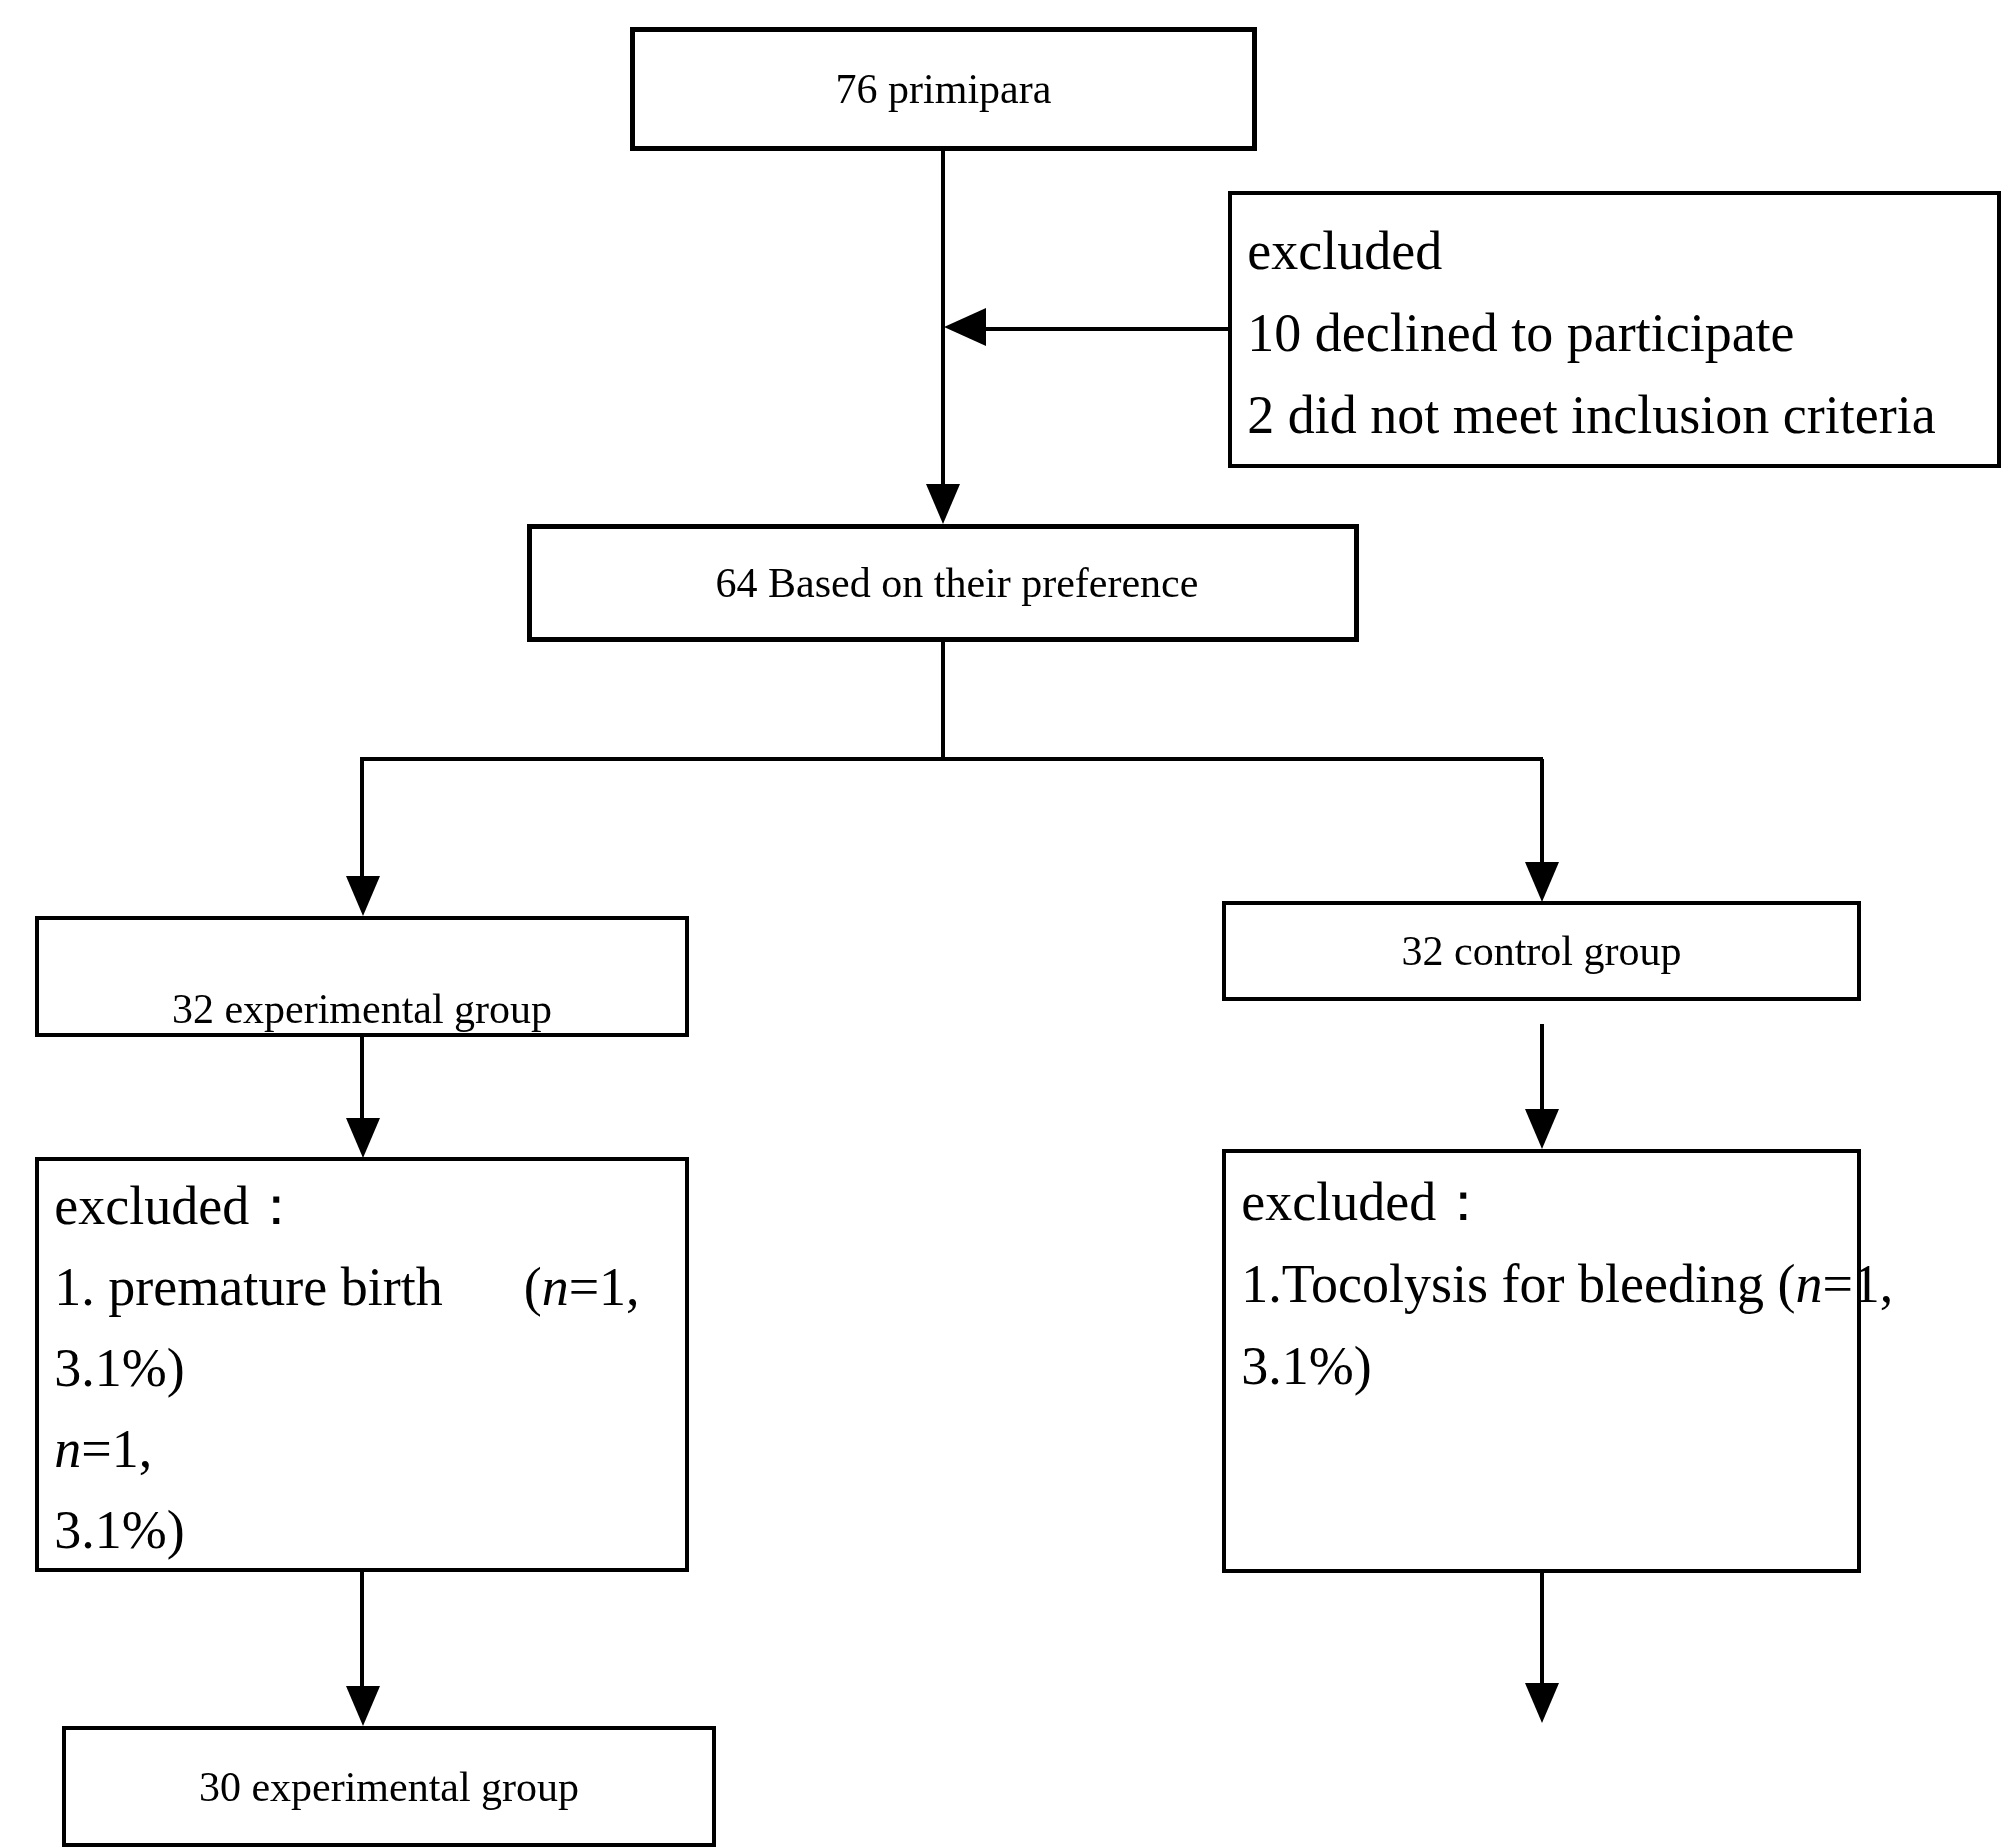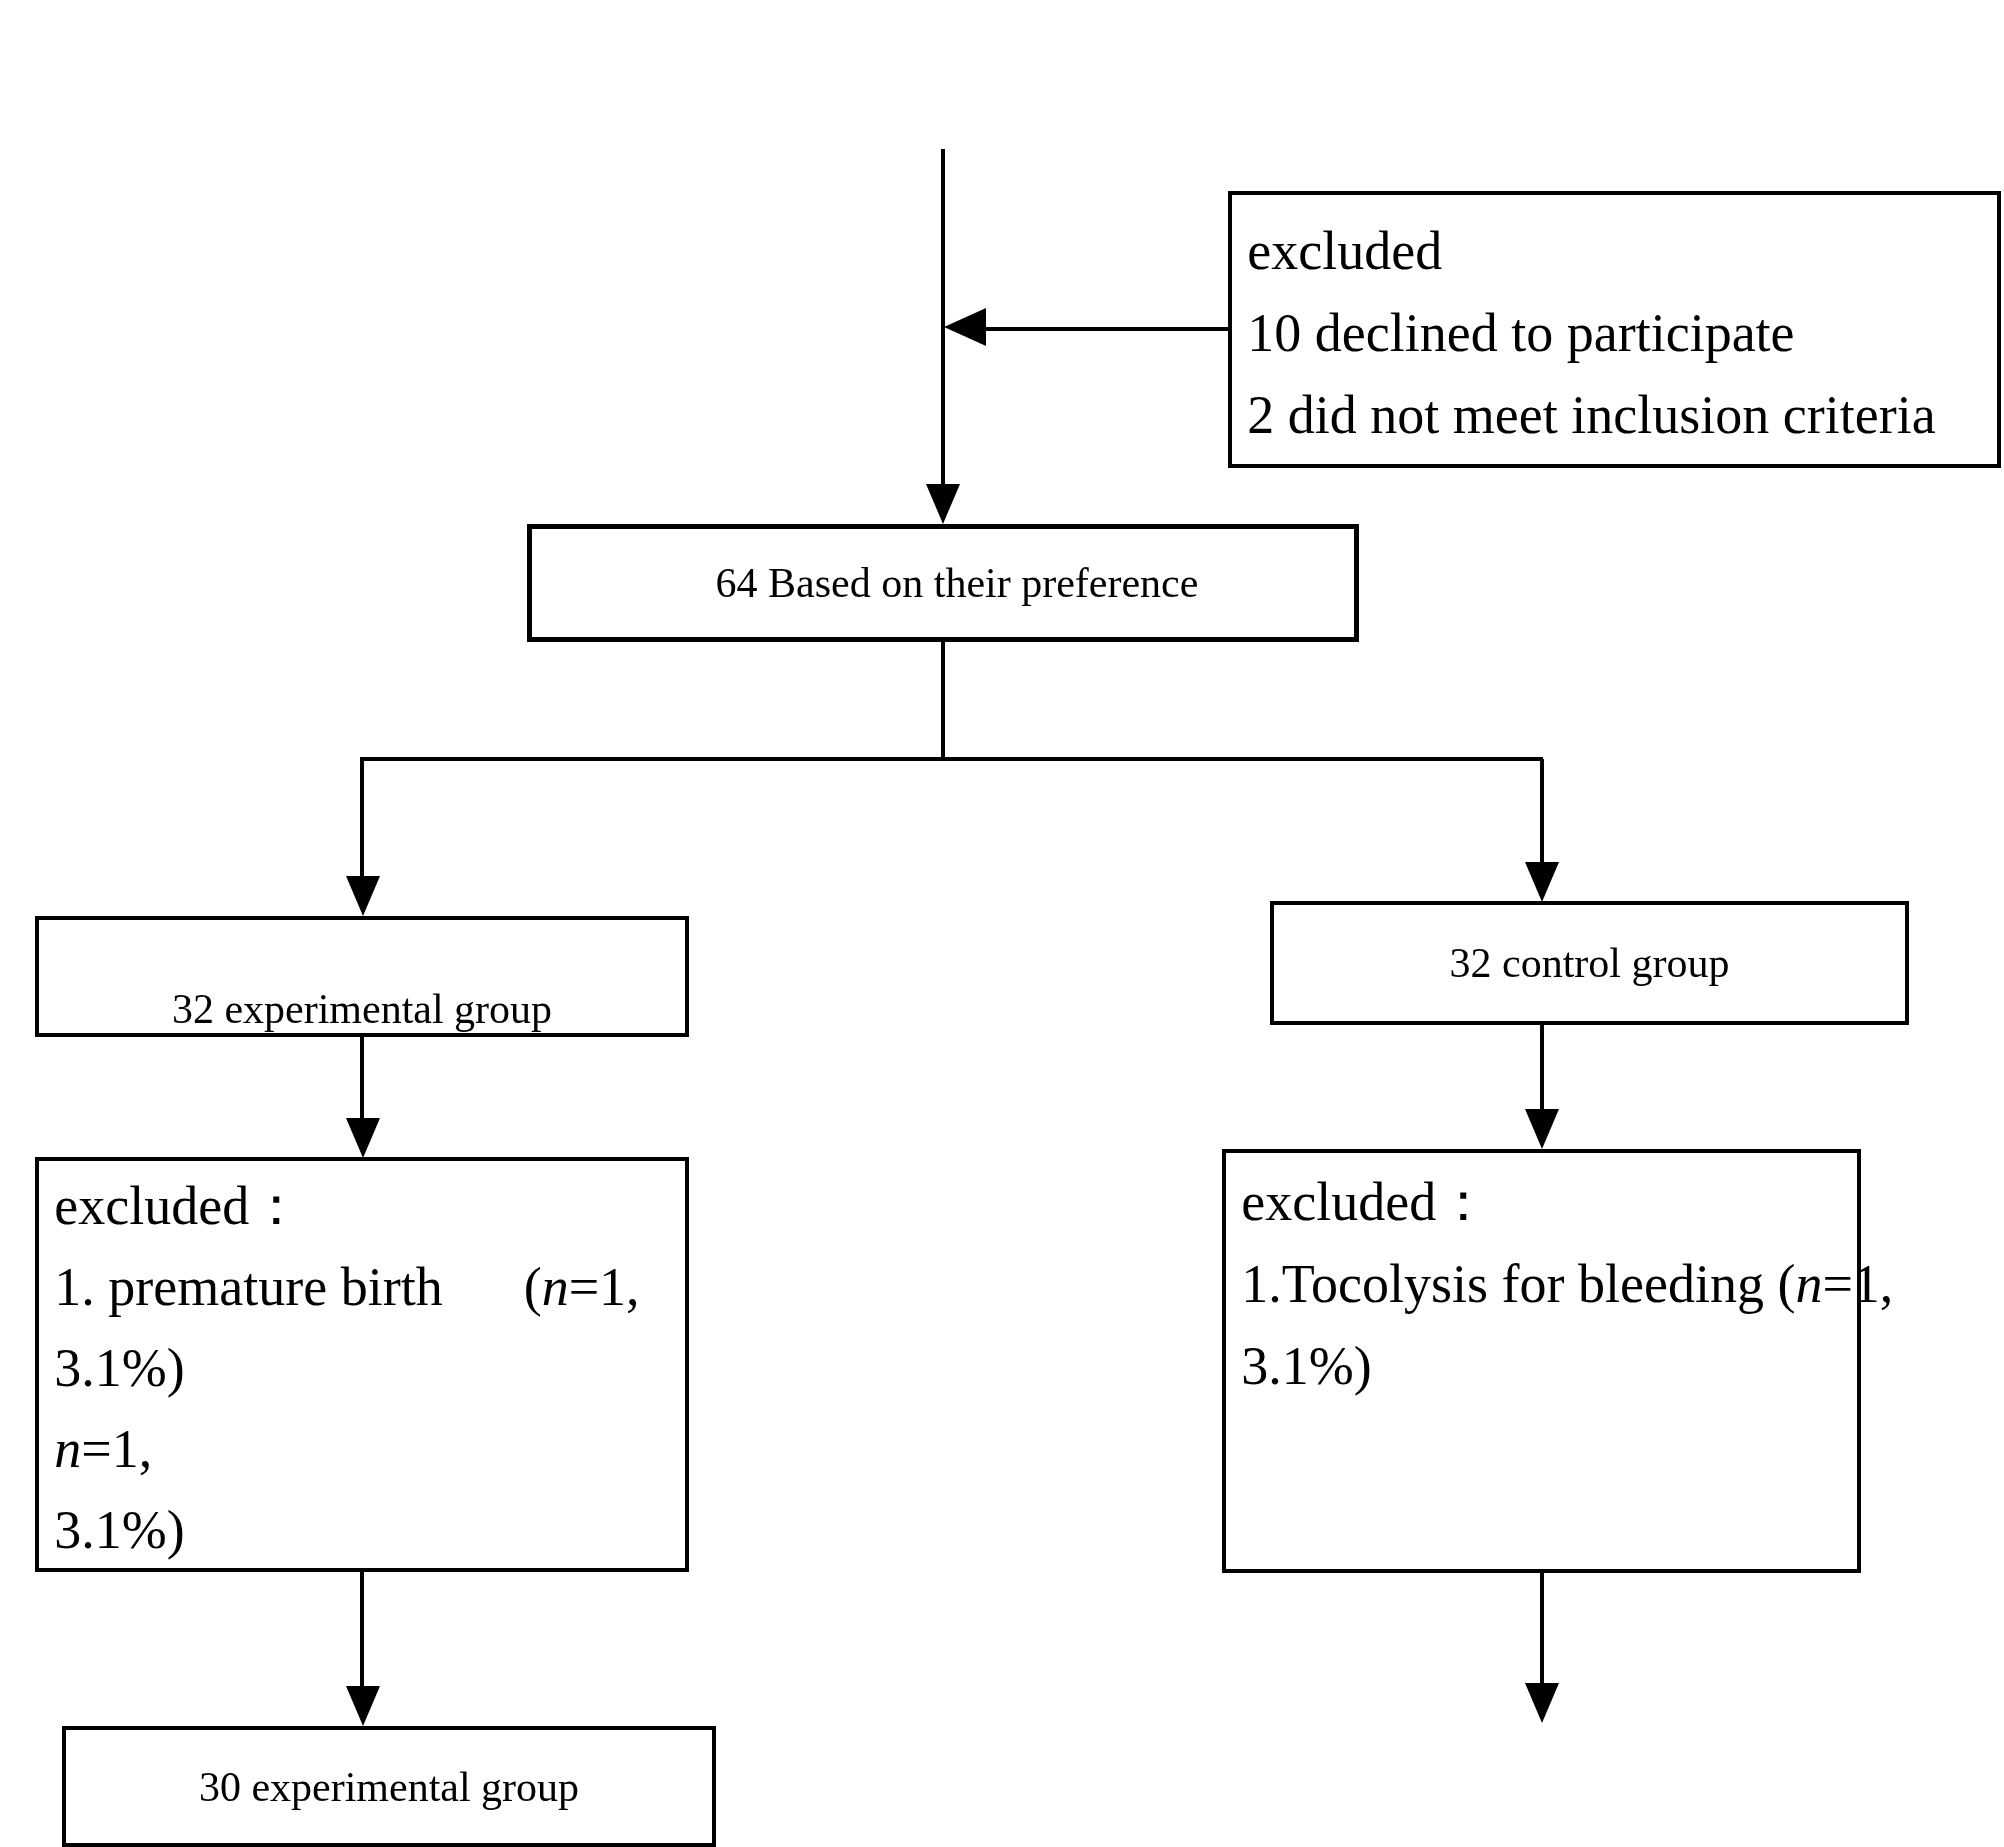--- a/index.html
+++ b/index.html
@@ -64,21 +64,21 @@
     border-top: 19.4px solid transparent;
     border-bottom: 19.4px solid transparent;
     border-right: 42px solid #000000;
   }
 
   
   #box-enrollment        { left: 630px; top: 26.5px;   width: 627px; height: 124px; }
   #box-excluded-initial  { left: 1228px; top: 191px;  width: 773px; height: 277px; padding-top: 15.3px; }
   #box-preference        { left: 527px;  top: 524px;  width: 832px; height: 118px; padding-left: 28px; }
   #box-exp-allocated     { left: 35px;   top: 916px; width: 654px; height: 121px; align-items: flex-end; }
-  #box-ctl-allocated     { left: 1222px; top: 901px; width: 639px; height: 124px; margin-left: 48px; }
+  #box-ctl-allocated     { left: 1222px; top: 901px; width: 639px; height: 100px; }
   #box-exp-excluded      { left: 35px;   top: 1157px; width: 654px; height: 415px; padding-top: 4.7px; }
   #box-ctl-excluded      { left: 1222px; top: 1149px; width: 639px; height: 424px; padding-top: 8.2px; }
   #box-exp-final         { left: 35px;   top: 1726px; width: 654px; height: 121px; margin-left: 27px; }
   #box-ctl-final         { left: 1222px; top: 1723px; width: 639px; height: 118px; }
 
   #line-enroll-down      { left: 941px; top: 149px;  height: 339px; }
   #line-excl-horiz       { left: 981px; top: 327px;  width: 248px; }
   #line-pref-down        { left: 941px; top: 641px; height: 119px; }
   #line-branch           { left: 360px;  top: 757px; width: 1183px; }
   #line-branch-left      { left: 360px;  top: 759px; height: 119px; }
@@ -115,20 +115,23 @@
 
   <div class="arrow-down" id="ah-preference"></div>
   <div class="arrow-left" id="ah-excluded-initial"></div>
   <div class="arrow-down" id="ah-exp-allocated"></div>
   <div class="arrow-down" id="ah-ctl-allocated"></div>
   <div class="arrow-down" id="ah-exp-excluded"></div>
   <div class="arrow-down" id="ah-ctl-excluded"></div>
   <div class="arrow-down" id="ah-exp-final"></div>
   <div class="arrow-down" id="ah-ctl-final"></div>
 
+  <div class="box single thick" id="box-enrollment">
+    <span>76 primipara</span>
+  </div>
 
   <div class="box multi" id="box-excluded-initial">
     <div class="bl">excluded</div>
     <div class="bl">10 declined to participate</div>
     <div class="bl">2 did not meet inclusion criteria</div>
   </div>
 
   <div class="box single thick" id="box-preference">
     <span>64 Based on their preference</span>
   </div>

